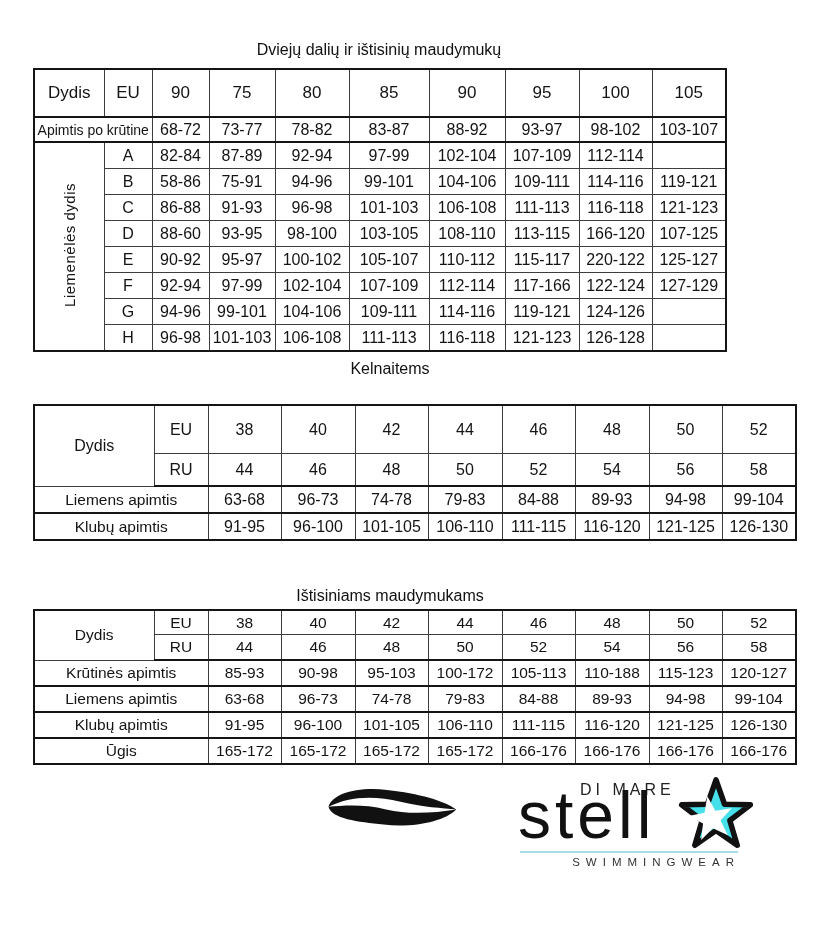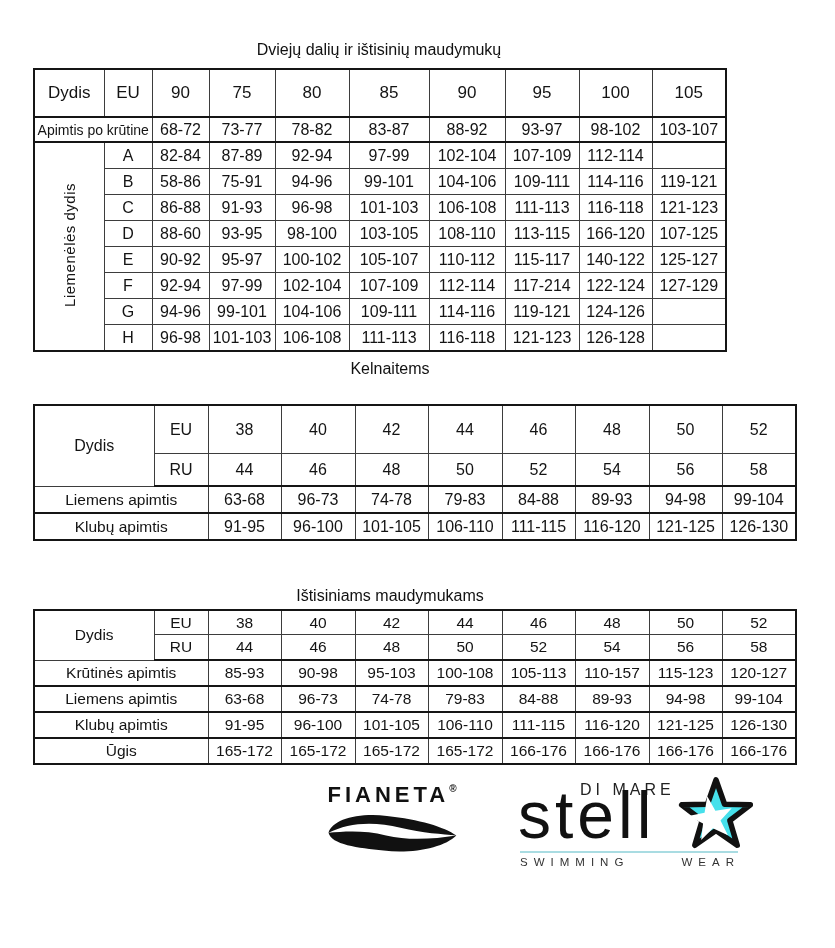--- a/index.html
+++ b/index.html
@@ -41,21 +41,21 @@
   .fianeta-word sup{font-size:10px;letter-spacing:0;vertical-align:10px;}
   #fianeta svg{display:block;margin:2px auto 0 auto;}
 
   #stella{position:absolute;left:518px;top:772px;width:252px;height:100px;}
   .dimare{position:absolute;left:62px;top:9px;font-size:16px;letter-spacing:4px;color:#222;}
   .stell-word{position:absolute;left:0;top:10px;font-size:66px;line-height:1;
               letter-spacing:4px;color:#111;}
   .stella-star{position:absolute;left:154px;top:0px;}
   .stella-underline{position:absolute;left:2px;top:79px;width:218px;height:2px;}
   .stella-tagline{position:absolute;left:2px;top:84px;width:220px;display:flex;
-                  justify-content:space-between;font-size:11.5px;letter-spacing:6px;color:#333;}
+                  justify-content:flex-end;font-size:11.5px;letter-spacing:6px;color:#333;}
 </style>
 </head>
 <body style="background: rgb(255, 255, 255);">
 
 <div class="title" id="t1-title">Dviejų dalių ir ištisinių maudymukų</div>
 
 <table id="t1">
   <colgroup>
     <col style="width:70px">
       <col style="width:48px">
@@ -138,31 +138,31 @@
     <td>107-125</td>
   </tr>
   <tr class="r25">
     <td>E</td>
     <td>90-92</td>
     <td>95-97</td>
     <td>100-102</td>
     <td>105-107</td>
     <td>110-112</td>
     <td>115-117</td>
-    <td>140-122</td>
+    <td>220-122</td>
     <td>125-127</td>
   </tr>
   <tr class="r25">
     <td>F</td>
     <td>92-94</td>
     <td>97-99</td>
     <td>102-104</td>
     <td>107-109</td>
     <td>112-114</td>
-    <td>117-214</td>
+    <td>117-166</td>
     <td>122-124</td>
     <td>127-129</td>
   </tr>
   <tr class="r25">
     <td>G</td>
     <td>94-96</td>
     <td>99-101</td>
     <td>104-106</td>
     <td>109-111</td>
     <td>114-116</td>
@@ -285,23 +285,23 @@
     <td>52</td>
     <td>54</td>
     <td>56</td>
     <td>58</td>
   </tr>
   <tr class="r24 bb2">
     <td colspan="2" class="rowlabel">Krūtinės apimtis</td>
     <td>85-93</td>
     <td>90-98</td>
     <td>95-103</td>
-    <td>100-108</td>
+    <td>100-172</td>
     <td>105-113</td>
-    <td>110-157</td>
+    <td>110-188</td>
     <td>115-123</td>
     <td>120-127</td>
   </tr>
   <tr class="r24 bb2">
     <td colspan="2" class="rowlabel">Liemens apimtis</td>
     <td>63-68</td>
     <td>96-73</td>
     <td>74-78</td>
     <td>79-83</td>
     <td>84-88</td>
@@ -328,21 +328,20 @@
     <td>165-172</td>
     <td>166-176</td>
     <td>166-176</td>
     <td>166-176</td>
     <td>166-176</td>
   </tr>
 </tbody>
   </table>
 
 <div id="fianeta">
-  <div class="fianeta-word"><span>FIANETA</span><sup>®</sup></div>
   <svg width="150" height="44" viewBox="0 0 160 52">
     <path d="M5,27 C9,12 38,3 74,7 C112,11 142,20 156,30 C142,44 106,52 70,48 C40,45 8,41 5,27 Z" fill="#111111"></path>
     <path d="M5,27 C28,15 58,13 90,21 C116,27.5 140,28.5 156,30 C130,34 100,36.5 73,30 C47,23.5 22,25.5 5,27 Z" fill="#ffffff"></path>
   </svg>
 </div>
 
 <div id="stella">
   <div class="dimare">DI MARE</div>
   <div class="stell-word">stell</div>
   <svg class="stella-star" width="88" height="88" viewBox="-6 -6 112 112">

